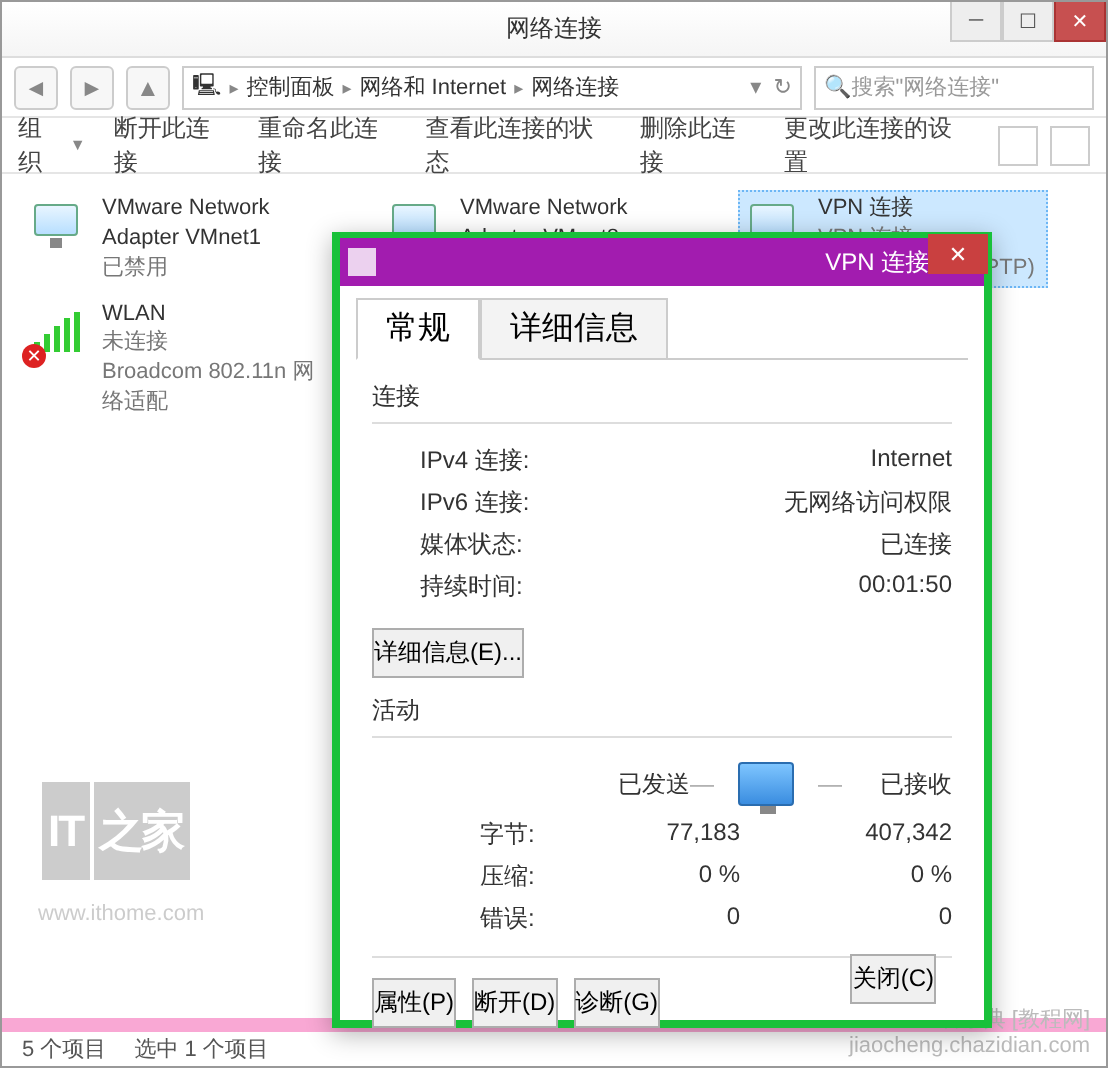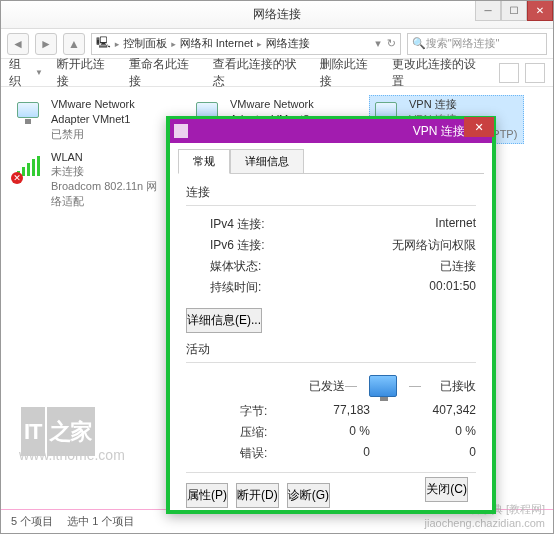--- a/index.html
+++ b/index.html
@@ -39,29 +39,29 @@
 
 .neticon { width:28px; height:22px; position:relative; }
 .neticon::before { content:""; position:absolute; left:2px; top:0; width:20px; height:14px; border:1px solid #6a8; background:linear-gradient(#e8f5ff,#b8dfff); border-radius:2px; }
 .neticon::after { content:""; position:absolute; left:10px; bottom:0; width:6px; height:5px; background:#888; }
 .bars { width:24px; height:20px; display:flex; align-items:flex-end; gap:2px; }
 .bars span { width:3px; background:#3c3; }
 .bars span:nth-child(1){height:5px}.bars span:nth-child(2){height:9px}.bars span:nth-child(3){height:13px}.bars span:nth-child(4){height:17px}.bars span:nth-child(5){height:20px}
 .redx { position:absolute; left:-2px; bottom:-2px; width:12px; height:12px; background:#d22; border-radius:50%; color:#fff; font-size:9px; line-height:12px; text-align:center; }
 
 
-.statusbar { position: absolute; bottom: 0; left: 0; right: 0; height: 24px; border-top: 1px solid #f9a8d4; display: flex; align-items: center; padding: 0 10px; font-size: 11px; color: #555; gap: 14px; }
+.statusbar { position: absolute; bottom: 0; left: 0; right: 0; height: 24px; border-top: 7px solid #f9a8d4; display: flex; align-items: center; padding: 0 10px; font-size: 11px; color: #555; gap: 14px; }
 
 
 .dialog { position: absolute; left: 165px; top: 115px; width: 330px; height: 398px; border: 4px solid #19c13a; background: #fff; box-shadow: 0 3px 12px rgba(0,0,0,0.3); }
 .dlg-title { height: 24px; background: #a21caf; color:#fff; display:flex; align-items:center; justify-content:flex-end; font-size:12px; position:relative; margin-top:-1px; }
 .dlg-title .dicon { position:absolute; left:4px; width:14px; height:14px; background:#fff; opacity:0.8; }
 .dlg-close { position:absolute; right:-2px; top:-2px; width:30px; height:20px; background:#c94040; color:#fff; display:flex; align-items:center; justify-content:center; font-size:11px; }
 .tabs { display:flex; padding:6px 8px 0 8px; gap:0; }
-.tab { padding:4px 14px; border:1px solid #ccc; background:#f3f3f3; font-size:11px; position:relative; }
+.tab { padding:4px 14px; border:1px solid #ccc; background:#f3f3f3; font-size:16px; position:relative; }
 .tab.active { background:#fff; border-bottom-color:#fff; z-index:2; }
 .tabline { height:1px; background:#ccc; margin:0 8px; margin-top:-1px; }
 .dlg-body { padding:10px 16px 8px 16px; font-size:12px; color:#333; }
 .section { margin-bottom:8px; }
 .sect-title { margin-bottom:4px; }
 .sect-sep { height:1px; background:#ddd; margin-bottom:8px; }
 .row { display:flex; justify-content:space-between; padding:2px 0 2px 24px; }
 .row .k { color:#333; }
 .row .v { color:#333; }
 .actrow { display:flex; justify-content:flex-end; padding:2px 0 2px 24px; }
@@ -73,21 +73,21 @@
 .monitor { width:28px; height:22px; background:linear-gradient(#7ec5ff,#3a8de0); border:1px solid #2a6db0; border-radius:2px; position:relative; }
 .monitor::after { content:""; position:absolute; left:10px; bottom:-5px; width:8px; height:4px; background:#888; }
 .btns { display:flex; gap:8px; margin-top:10px; }
 .btn { padding:3px 0; border:1px solid #adadad; background:#f0f0f0; font-size:12px; }
 .dlg-footer { position:absolute; bottom:8px; right:24px; }
 
 
 .wm { position:absolute; left:18px; bottom:46px; color:#ccc; font-family:Arial; }
 .wm .b { font-size:22px; font-weight:bold; letter-spacing:-1px; }
 .wm .b span { background:#ccc; color:#fff; padding:12px 3px; margin-left:2px; }
-.wm .u { font-size:14px; }
+.wm .u { font-size:11px;margin-top:20px; }
 .wm2 { position:absolute; right:8px; bottom:4px; font-size:11px; color:#bbb; }
 </style>
 </head>
 <body>
 
 <div class="titlebar">
   <span class="title">网络连接</span>
   <div class="winbtns">
     <div class="winbtn">─</div>
     <div class="winbtn">☐</div>

